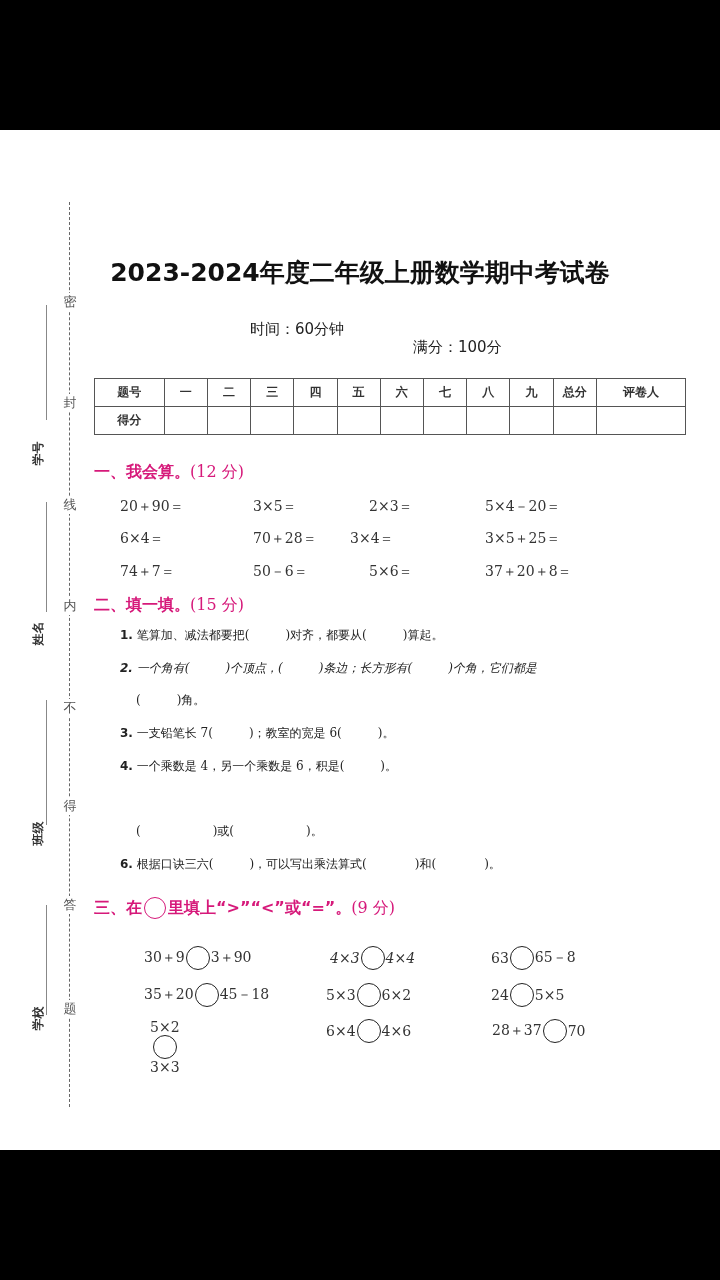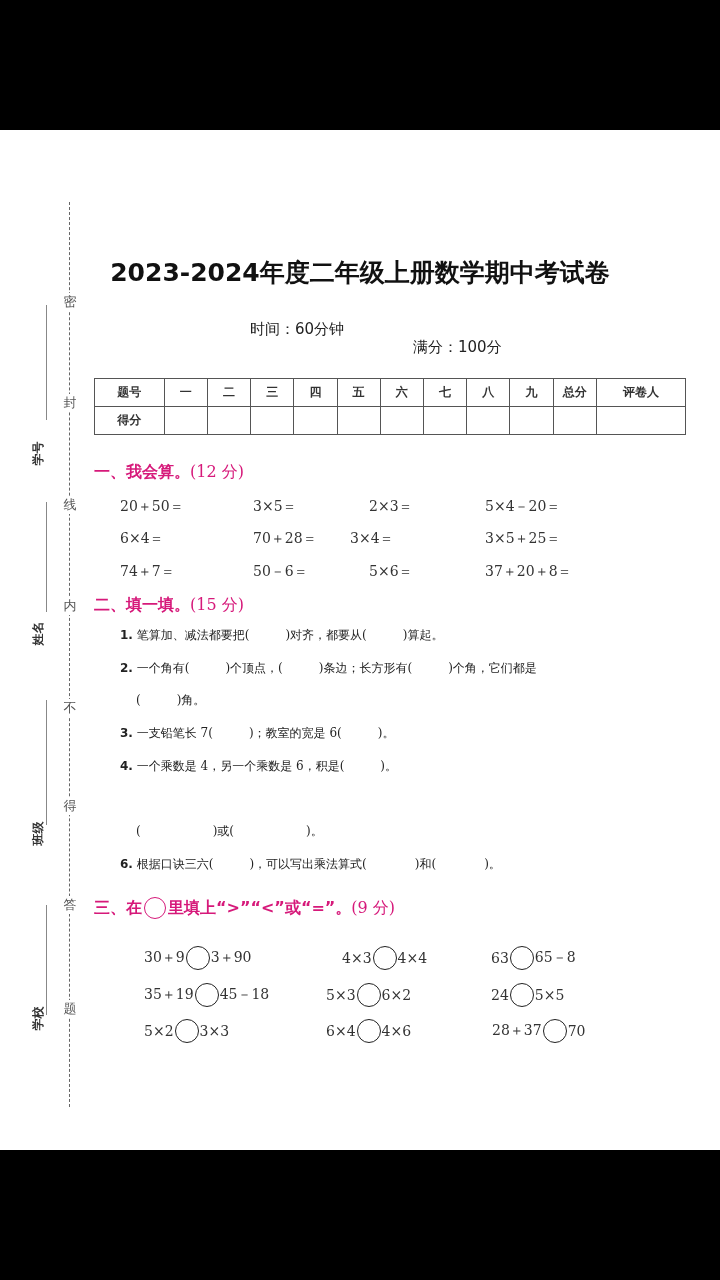--- a/index.html
+++ b/index.html
@@ -122,81 +122,81 @@
       <td></td>
       <td></td>
       <td></td>
     </tr>
   </tbody>
     </table>
 
   <div class="abs section-head" style="top:332px;">
     <span>一、我会算。</span><span class="pts">(12 分)</span>
   </div>
-  <div class="abs calc" style="left:120px;top:368px;">20＋50＝</div>
+  <div class="abs calc" style="left:120px;top:368px;">20＋90＝</div>
   <div class="abs calc" style="left:253px;top:368px;">3×5＝</div>
   <div class="abs calc" style="left:369px;top:368px;">2×3＝</div>
   <div class="abs calc" style="left:485px;top:368px;">5×4－20＝</div>
   <div class="abs calc" style="left:120px;top:400px;">6×4＝</div>
   <div class="abs calc" style="left:253px;top:400px;">70＋28＝</div>
   <div class="abs calc" style="left:350px;top:400px;">3×4＝</div>
   <div class="abs calc" style="left:485px;top:400px;">3×5＋25＝</div>
   <div class="abs calc" style="left:120px;top:433px;">74＋7＝</div>
   <div class="abs calc" style="left:253px;top:433px;">50－6＝</div>
   <div class="abs calc" style="left:369px;top:433px;">5×6＝</div>
   <div class="abs calc" style="left:485px;top:433px;">37＋20＋8＝</div>
 
   <div class="abs section-head" style="top:465px;">
     <span>二、填一填。</span><span class="pts">(15 分)</span>
   </div>
   <div class="abs fill" style="top:497px;"><b>1.</b> <span>笔算加、减法都要把(　　　)对齐，都要从(　　　)算起。</span></div>
-  <div class="abs fill" style="top:530px;"><b>2.</b> <span>一个角有(　　　)个顶点，(　　　)条边；长方形有(　　　)个角，它们都是</span></div>
+  <div class="abs fill" style="top:530px;font-style:italic;"><b>2.</b> <span>一个角有(　　　)个顶点，(　　　)条边；长方形有(　　　)个角，它们都是</span></div>
   <div class="abs fill" style="top:562px;left:136px;"><span>(　　　)角。</span></div>
   <div class="abs fill" style="top:595px;"><b>3.</b> <span>一支铅笔长 7(　　　)；教室的宽是 6(　　　)。</span></div>
   <div class="abs fill" style="top:628px;"><b>4.</b> <span>一个乘数是 4，另一个乘数是 6，积是(　　　)。</span></div>
   <div class="abs fill" style="top:693px;left:136px;"><span>(　　　　　　)或(　　　　　　)。</span></div>
   <div class="abs fill" style="top:726px;"><b>6.</b> <span>根据口诀三六(　　　)，可以写出乘法算式(　　　　)和(　　　　)。</span></div>
 
   <div class="abs section-head" style="top:767px;">
     <span>三、在</span><span class="head-circle"></span><span>里填上“&gt;”“&lt;”或“=”。</span><span class="pts">(9 分)</span>
   </div>
 
   <div class="abs cmp" style="left:120px;top:816px;">
       <span>30＋9</span>
       <span class="circle"></span>
       <span>3＋90</span>
     </div>
-  <div class="abs cmp" style="left:318px;top:816px;">
+  <div class="abs cmp" style="left:306px;top:816px;font-style:italic;">
       <span>4×3</span>
       <span class="circle"></span>
       <span>4×4</span>
     </div>
   <div class="abs cmp" style="left:467px;top:816px;">
       <span>63</span>
       <span class="circle"></span>
       <span>65－8</span>
     </div>
 
   <div class="abs cmp" style="left:120px;top:853px;">
-      <span>35＋19</span>
+      <span>35＋20</span>
       <span class="circle"></span>
       <span>45－18</span>
     </div>
   <div class="abs cmp" style="left:302px;top:853px;">
       <span>5×3</span>
       <span class="circle"></span>
       <span>6×2</span>
     </div>
   <div class="abs cmp" style="left:467px;top:853px;">
       <span>24</span>
       <span class="circle"></span>
       <span>5×5</span>
     </div>
 
-  <div class="abs cmp" style="left:120px;top:889px;">
+  <div class="abs cmp" style="left:126px;top:889px;flex-direction:column;">
       <span>5×2</span>
       <span class="circle"></span>
       <span>3×3</span>
     </div>
   <div class="abs cmp" style="left:302px;top:889px;">
       <span>6×4</span>
       <span class="circle"></span>
       <span>4×6</span>
     </div>
   <div class="abs cmp" style="left:468px;top:889px;">

